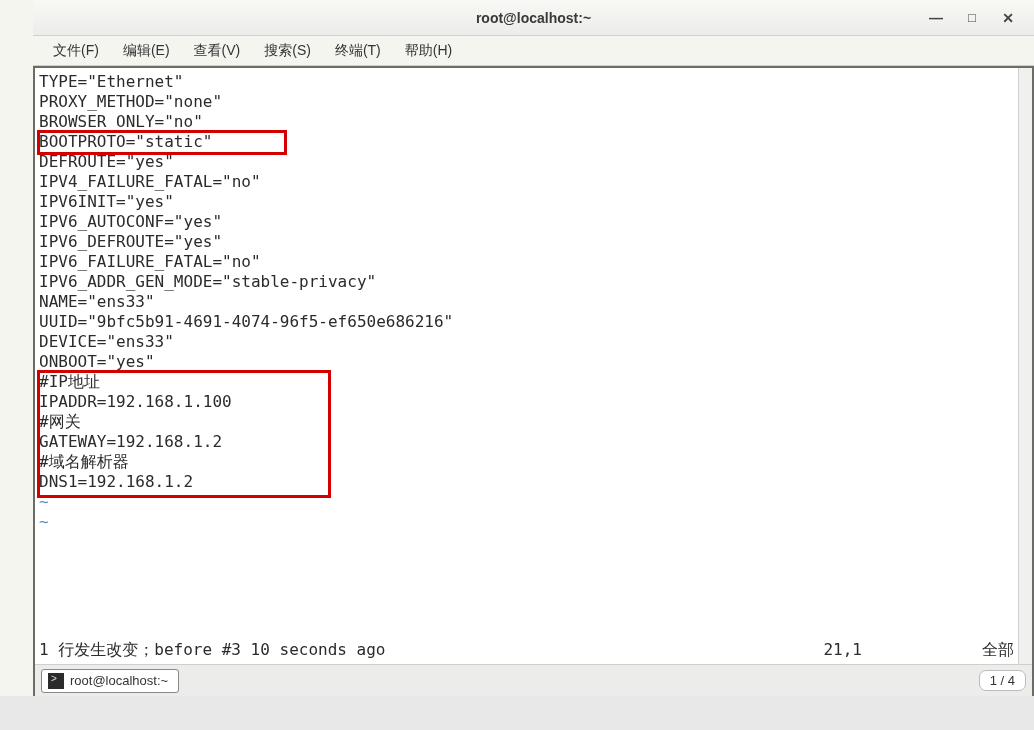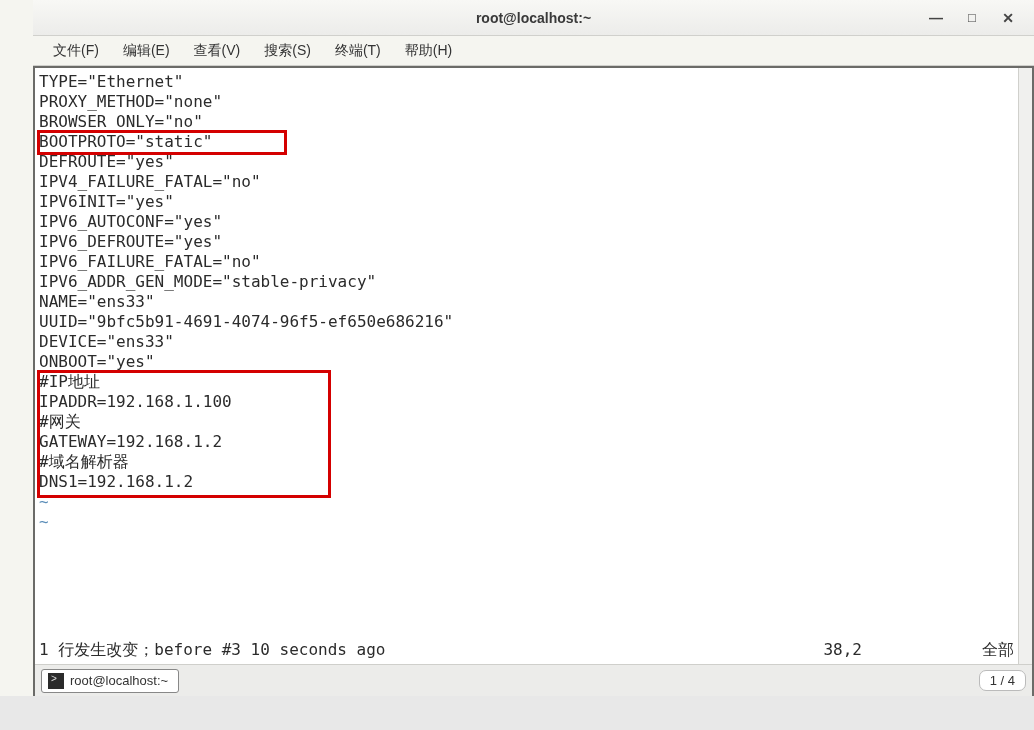--- a/index.html
+++ b/index.html
@@ -180,21 +180,21 @@
     <div class="menuitem">终端(T)</div>
     <div class="menuitem">帮助(H)</div>
   </div>
 
   <div class="terminal-outer">
     <div class="terminal">
       <div class="terminal-inner" id="terminal-inner"><div>TYPE="Ethernet"</div><div>PROXY_METHOD="none"</div><div>BROWSER_ONLY="no"</div><div>BOOTPROTO="static"</div><div>DEFROUTE="yes"</div><div>IPV4_FAILURE_FATAL="no"</div><div>IPV6INIT="yes"</div><div>IPV6_AUTOCONF="yes"</div><div>IPV6_DEFROUTE="yes"</div><div>IPV6_FAILURE_FATAL="no"</div><div>IPV6_ADDR_GEN_MODE="stable-privacy"</div><div>NAME="ens33"</div><div>UUID="9bfc5b91-4691-4074-96f5-ef650e686216"</div><div>DEVICE="ens33"</div><div>ONBOOT="yes"</div><div>#IP地址</div><div>IPADDR=192.168.1.100</div><div>#网关</div><div>GATEWAY=192.168.1.2</div><div>#域名解析器</div><div>DNS1=192.168.1.2</div><div></div><div class="tilde">~</div><div class="tilde">~</div></div>
       <div class="terminal-scroll"></div>
       <div class="statusline">
         <span>1 行发生改变；before #3  10 seconds ago</span>
-        <span style="margin-left:auto; margin-right:120px;">38,2</span>
+        <span style="margin-left:auto; margin-right:120px;">21,1</span>
         <span>全部</span>
       </div>
     <div class="hl-box" style="top: 62px; left: 2px; width: 250px; height: 25px;"></div>
         <div class="hl-box" style="top: 302px; left: 2px; width: 294px; height: 128px;"></div>
       </div>
     <div class="taskbar">
       <div class="taskbar-item">
         <span class="taskbar-icon"></span>
         <span>root@localhost:~</span>
       </div>

